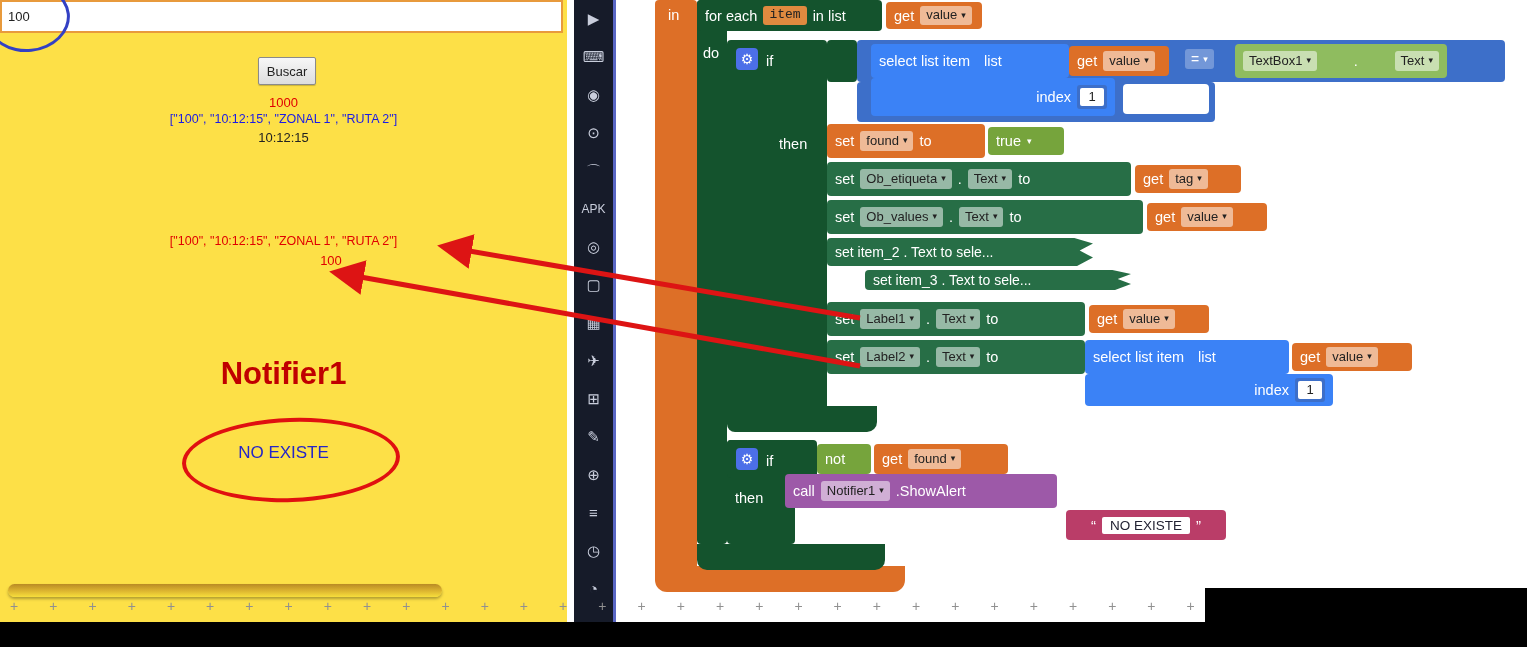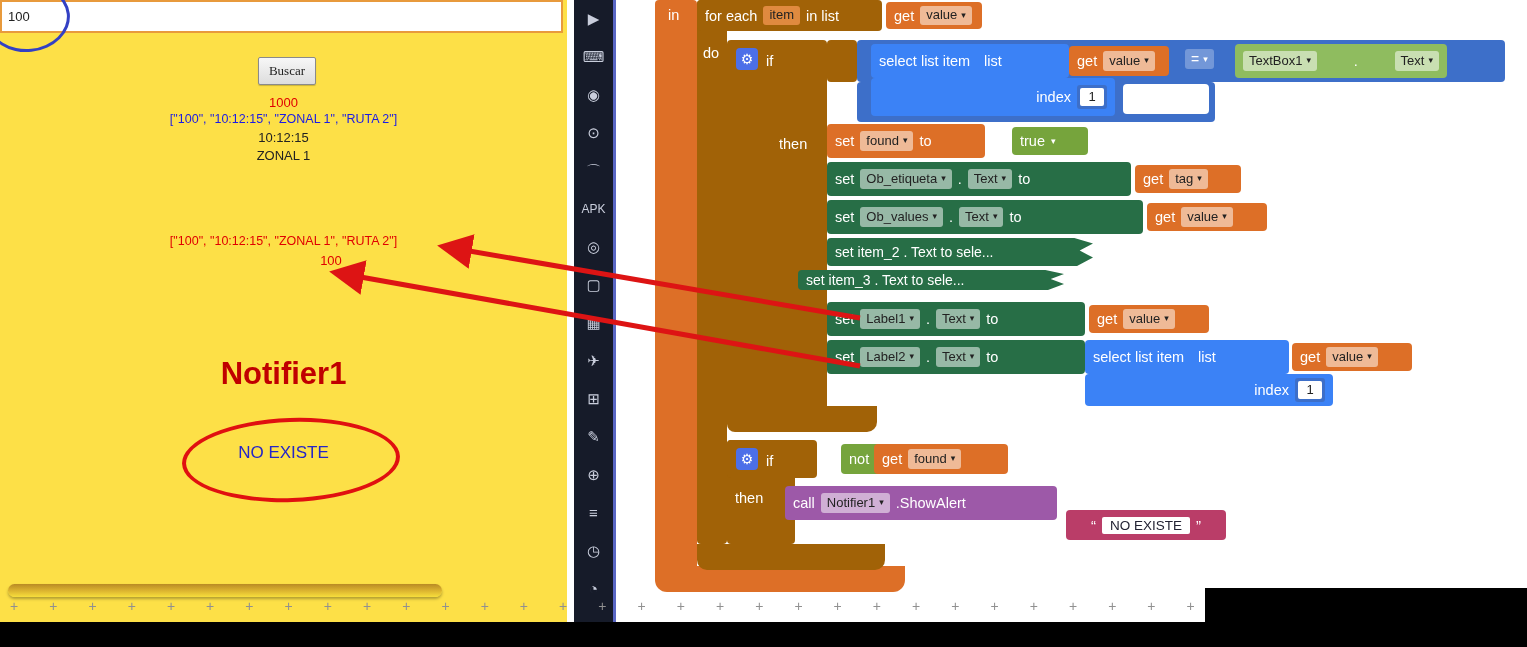--- a/index.html
+++ b/index.html
@@ -7,21 +7,21 @@
          font-family:"Liberation Sans",sans-serif;}
   
   .preview{position:absolute;left:0;top:0;width:567px;height:622px;background:#fde047;}
   .tb{position:absolute;left:0;top:0;width:563px;height:33px;box-sizing:border-box;
       border:2px solid #E89A3C;padding:2px 6px;font-size:13px;color:#222;background:#fff;outline:none;
       font-family:"Liberation Sans",sans-serif;}
   .blue-circle{position:absolute;left:-14px;top:-16px;width:78px;height:62px;border:3px solid #3340C4;
       border-radius:50%;transform:rotate(-6deg);}
   .buscar{position:absolute;left:258px;top:57px;width:58px;height:28px;background:linear-gradient(#F7F7F7,#DDDDDD);
       border:1px solid #8A8A8A;border-radius:2px;font-size:13px;color:#222;box-shadow:0 1px 1px rgba(0,0,0,.2);
-      font-family:Liberation Serif, serif;}
+      font-family:Liberation Sans, sans-serif;}
   .pline{position:absolute;left:0;width:567px;text-align:center;font-size:13px;color:#222;}
   .red{color:#E00000;}
   .bluetxt{color:#1A1AE6;font-size:12.5px;}
   .notif-title{position:absolute;left:0;top:356px;width:567px;text-align:center;font-size:31px;
       font-weight:bold;color:#C00000;}
   .notif-msg{position:absolute;left:0;top:443px;width:567px;text-align:center;font-size:17px;color:#2525C8;}
   .red-ellipse{position:absolute;left:182px;top:418px;width:210px;height:76px;border:4px solid #E01010;
       border-radius:50%;transform:rotate(-2deg);}
   .marker{position:absolute;left:8px;top:584px;width:434px;height:13px;border-radius:8px;
       background:linear-gradient(180deg,#B98A24 0%,#D8AE2E 45%,#F7DE3C 100%);box-shadow:0 2px 3px rgba(0,0,0,.3);}
@@ -29,26 +29,26 @@
   .toolbar{position:absolute;left:574px;top:0;width:39px;height:622px;background:#161B29;}
   .tb-icons{display:flex;flex-direction:column;align-items:center;padding-top:8px;gap:16px;}
   .tb-icon{height:22px;line-height:22px;color:#C9CEDC;font-size:15px;text-align:center;cursor:pointer;}
   .sep{position:absolute;left:613px;top:0;width:3px;height:622px;background:#5A67C4;}
   .canvas{position:absolute;left:616px;top:0;width:911px;height:622px;background:#fff;}
   
   .col{position:absolute;border-radius:4px;}
   .blk{position:absolute;display:flex;align-items:center;gap:6px;padding:0 8px;border-radius:4px;
        box-sizing:border-box;font-size:14.5px;color:#fff;white-space:nowrap;}
   .lbl{position:absolute;color:#fff;font-size:14.5px;white-space:nowrap;}
-  .orange{background:#DD6F27;}.gold{background:#a16207;}.blue{background:#3D6FC9;}
-  .cyan{background:#3b82f6;}.green{background:#76A43C;margin-left:24px;}.dkgreen{background:#276E46;}
+  .orange{background:#DD6F27;}.gold{background:#14532d;}.blue{background:#3D6FC9;}
+  .cyan{background:#3b82f6;}.green{background:#76A43C;}.dkgreen{background:#276E46;}
   .ltgreen{background:#8FBC5F;justify-content:space-between;}.purple{background:#9D59A8;}.magenta{background:#BA3D68;}
   .pill{display:inline-flex;align-items:center;gap:4px;background:rgba(255,255,255,.52);color:#222;
         border-radius:3px;padding:1.5px 6px;font-size:13px;line-height:1.25;cursor:pointer;}
-  .pill-var{background:#E08A3F;}
+  .pill-var{background:#E08A3F;font-family:Liberation Mono, monospace;}
   .arr{font-size:9px;color:#222;}
   .arrw{font-size:9px;color:#fff;}
   .gear{position:absolute;width:22px;height:22px;background:#4C6FE8;border-radius:4px;color:#fff;
         display:flex;align-items:center;justify-content:center;font-size:14px;cursor:pointer;}
   .numblk{display:inline-flex;background:#3D6FC9;border-radius:3px;padding:3px;}
   .numin{background:#fff;color:#222;border-radius:2px;min-width:16px;text-align:center;font-size:13px;
          padding:0 4px;line-height:1.45;}
   .socket-empty{position:absolute;background:#fff;border-radius:4px;}
   .dd{position:absolute;display:flex;align-items:center;gap:4px;background:rgba(255,255,255,.28);
       border-radius:3px;padding:2px 6px;color:#fff;font-size:14px;cursor:pointer;}
@@ -68,21 +68,20 @@
 <div class="stage">
 
   <div class="preview">
     <input class="tb" value="100" style="">
     <div class="blue-circle"></div>
     <button class="buscar">Buscar</button>
 
     <div class="pline red" style="top:95px">1000</div>
     <div class="pline bluetxt" style="top:112px">["100", "10:12:15", "ZONAL 1", "RUTA 2"]</div>
     <div class="pline" style="top:130px">10:12:15</div>
-    <div class="pline" style="top:148px">ZONAL 1</div>
 
     <div class="pline red" style="top:234px;font-size:12.5px">["100", "10:12:15", "ZONAL 1", "RUTA 2"]</div>
     <div class="pline red" style="top:253px;left:95px;width:472px">100</div>
 
     <div class="notif-title">Notifier1</div>
     <div class="notif-msg">NO EXISTE</div>
     <div class="red-ellipse"></div>
     <div class="marker"></div>
   </div>
 
@@ -228,21 +227,21 @@
     <span>get</span>
     <span class="pill">
         <span>value</span>
         <span class="arr">▾</span>
       </span>
   </div>
 
   <div class="blk dkgreen collapsed" style="left:827px;top:238px;width:266px;height:28px">
     <span>set  item_2 . Text  to sele...</span>
   </div>
-  <div class="blk dkgreen collapsed" style="left:798px;top:270px;width:266px;height:20px">
+  <div class="blk dkgreen collapsed" style="left:865px;top:270px;width:266px;height:20px">
     <span>set  item_3 . Text  to sele...</span>
   </div>
 
   <div class="blk dkgreen" style="left:827px;top:302px;width:258px;height:34px">
     <span>set</span>
     <span class="pill">
         <span>Label1</span>
         <span class="arr">▾</span>
       </span>
     <span>.</span>
@@ -302,21 +301,21 @@
   </div>
   <div class="blk orange" style="left:874px;top:444px;width:134px;height:30px">
     <span>get</span>
     <span class="pill">
         <span>found</span>
         <span class="arr">▾</span>
       </span>
   </div>
   <span class="lbl" style="left:735px;top:490px">then</span>
 
-  <div class="blk purple" style="left:785px;top:486px;width:272px;height:34px">
+  <div class="blk purple" style="left:785px;top:474px;width:272px;height:34px">
     <span>call</span>
     <span class="pill">
         <span>Notifier1</span>
         <span class="arr">▾</span>
       </span>
     <span>.ShowAlert</span>
   </div>
   <div class="blk magenta" style="left:1066px;top:510px;width:160px;height:30px;justify-content:center">
     <span class="q">“</span>
     <span class="strbox">NO EXISTE</span>

